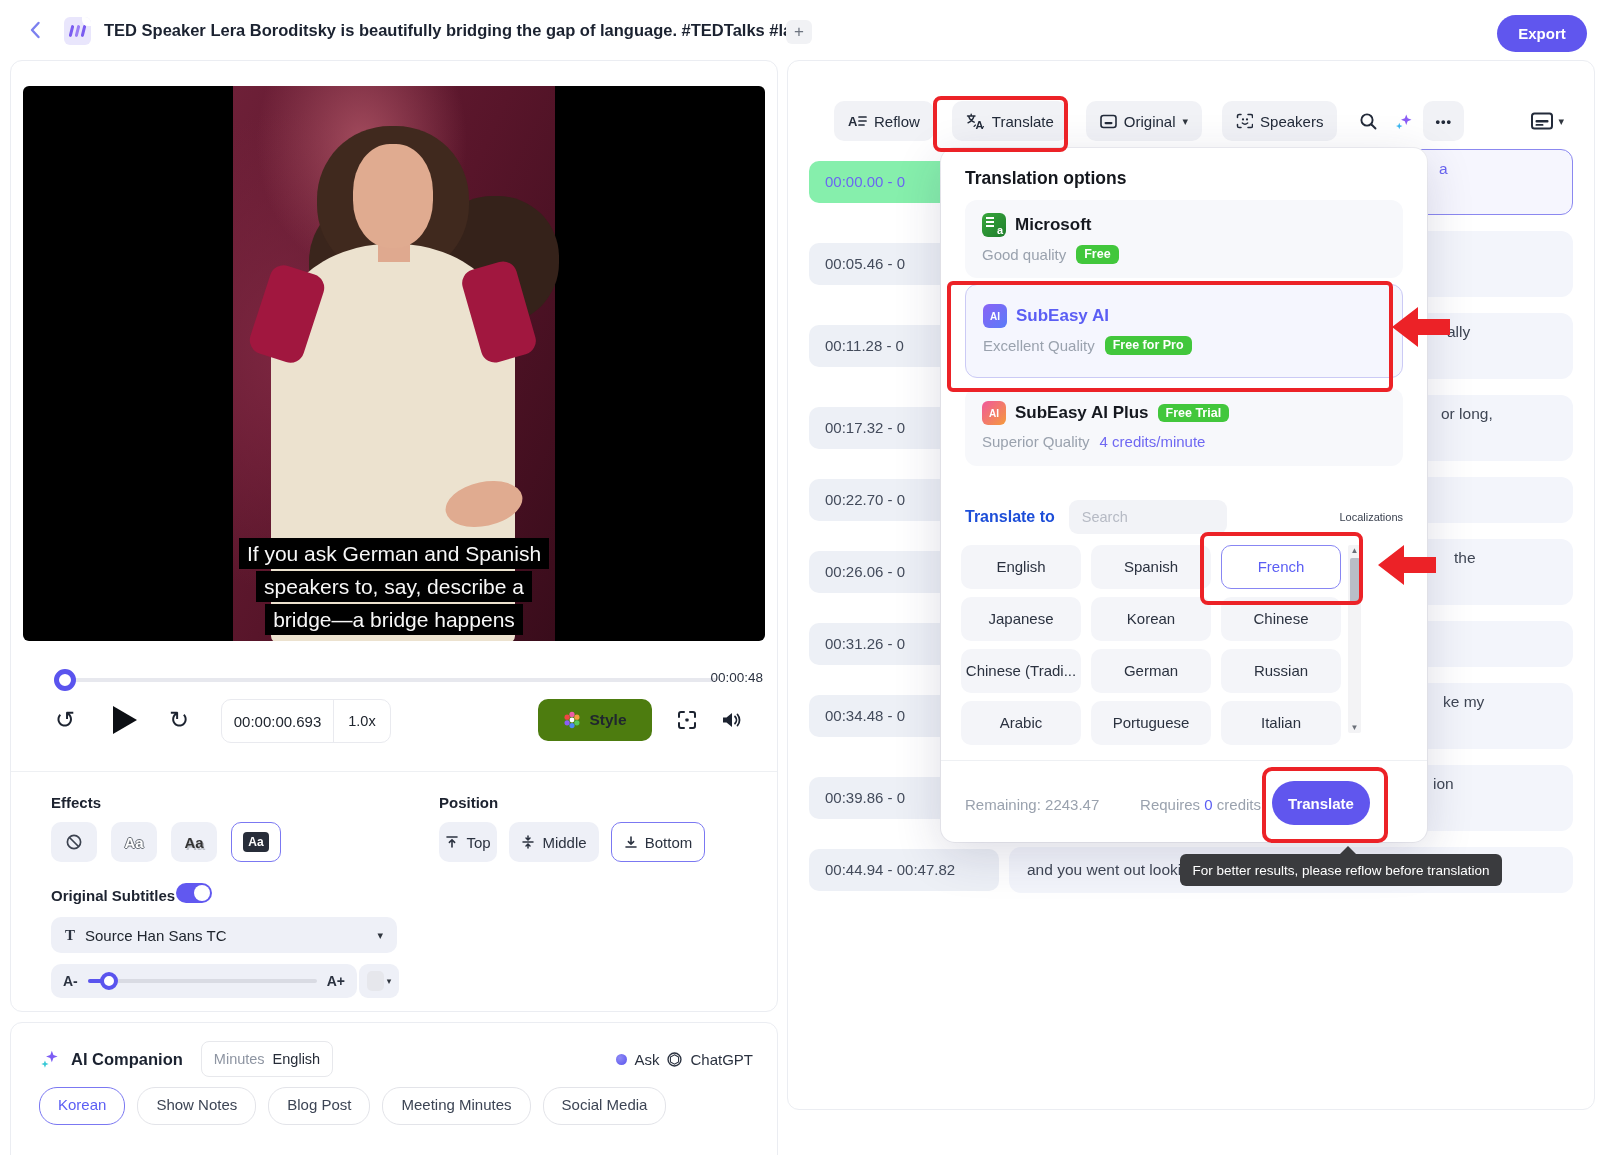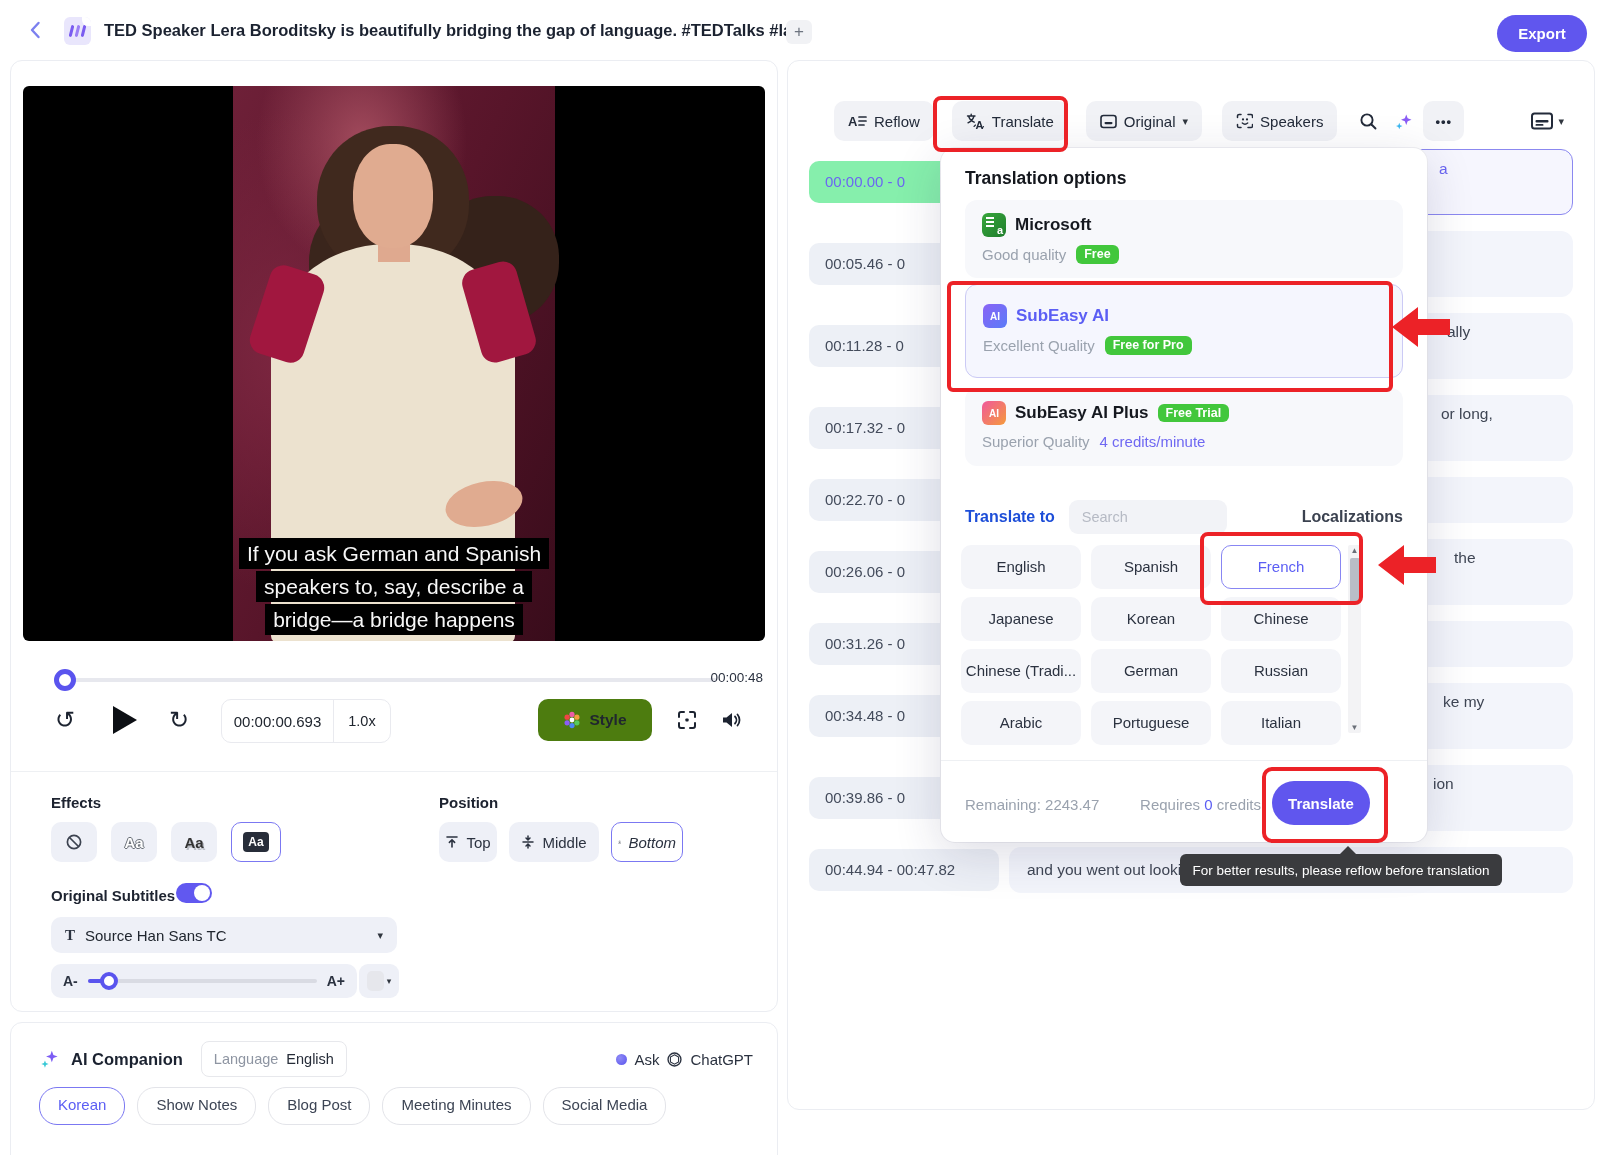--- a/index.html
+++ b/index.html
@@ -67,21 +67,21 @@
   .pos-label{left:428px;top:22px;}
   .fx-btn{position:absolute;top:50px;height:40px;background:#eef0f7;border:none;border-radius:10px;cursor:pointer;display:flex;align-items:center;justify-content:center;color:#3c4350;font-family:"Liberation Sans",sans-serif;}
   .fx1{left:40px;width:46px;}
   .fx2{left:100px;width:46px;font-size:15px;color:#fff;text-shadow:-1px 0 #6a7078,1px 0 #6a7078,0 -1px #6a7078,0 1px #6a7078;font-weight:bold;}
   .fx3{left:160px;width:46px;font-size:15px;color:#333;text-shadow:1.5px 1.5px 0 #b9bcc4;font-weight:bold;}
   .fx4{left:220px;width:50px;background:#fff;border:1.5px solid #7b78f2;}
   .fx4 b{background:#272d39;color:#fff;border-radius:4px;font-size:12px;padding:3px 5px;font-weight:bold;}
   .pos-btn{position:absolute;top:50px;height:40px;background:#eef0f7;border:none;border-radius:10px;cursor:pointer;display:flex;align-items:center;justify-content:center;gap:7px;font-size:15px;color:#2b3240;font-family:"Liberation Sans",sans-serif;}
   .pos-top{left:428px;width:58px;}
   .pos-mid{left:498px;width:90px;}
-  .pos-bot{left:600px;width:72px;background:#fff;border:1.5px solid #7b78f2;font-style:italic;}
+  .pos-bot{left:600px;width:94px;background:#fff;border:1.5px solid #7b78f2;}
   .orig-label{left:40px;top:115px;}
   .toggle{position:absolute;left:165px;top:111px;width:36px;height:20px;background:#6158f0;border-radius:10px;border:none;cursor:pointer;}
   .toggle i{position:absolute;right:2px;top:2px;width:16px;height:16px;background:#fff;border-radius:50%;}
   .font-box{position:absolute;left:40px;top:145px;width:346px;height:36px;background:#eef0f7;border:none;border-radius:10px;display:flex;align-items:center;padding:0 14px;box-sizing:border-box;gap:10px;cursor:pointer;font-family:"Liberation Sans",sans-serif;}
   .font-box .tg{font-size:15px;font-weight:bold;color:#2b3240;font-family:"Liberation Serif",serif;}
   .font-box .fname{font-size:15px;color:#20262f;flex:1;text-align:left;}
   .caret{font-size:11px;color:#30363f;}
   .size-box{position:absolute;left:40px;top:192px;width:306px;height:34px;background:#eef0f7;border-radius:10px;display:flex;align-items:center;padding:0 12px;box-sizing:border-box;gap:10px;}
   .size-lab{font-size:14px;color:#2b3240;font-weight:bold;}
   .size-track{position:relative;flex:1;height:4px;background:#d9dbe3;border-radius:2px;}
@@ -137,21 +137,21 @@
   .icon-sq{width:24px;height:24px;border-radius:6px;display:flex;align-items:center;justify-content:center;color:#fff;font-size:10px;font-weight:bold;flex:none;}
   .ms-ico{background:linear-gradient(135deg,#38a63c,#1f7e2c);position:relative;}
   .ms-ico i{position:absolute;left:4px;top:4px;width:8px;height:2px;background:#fff;box-shadow:0 4px 0 #fff,0 8px 0 #fff;}
   .ms-ico b{position:absolute;right:3px;bottom:1px;font-size:11px;}
   .se-ico{background:linear-gradient(135deg,#8a63f6,#5a7cf8);}
   .plus-ico{background:linear-gradient(135deg,#f0589b,#f59b3c);}
   .tr-to{position:absolute;left:24px;top:352px;width:438px;height:34px;display:flex;align-items:center;}
   .tr-to-label{font-size:16px;font-weight:bold;color:#1d4ed8;}
   .search-inp{margin-left:14px;width:132px;height:34px;background:#f2f3f7;border:none;border-radius:9px;padding:0 13px;font-size:14.5px;color:#2b3240;font-family:"Liberation Sans",sans-serif;outline:none;}
   .search-inp::placeholder{color:#b6bac4;}
-  .localiz{margin-left:auto;font-size:16px;color:#3b4250;cursor:pointer;font-weight:bold;}
+  .localiz{margin-left:auto;font-size:11px;color:#3b4250;cursor:pointer;}
   .lang-grid{position:absolute;left:20px;top:397px;width:380px;display:grid;grid-template-columns:repeat(3,120px);gap:8px 10px;}
   .lang{height:44px;line-height:44px;text-align:center;background:#f4f5f9;border-radius:10px;font-size:15px;color:#2b3240;cursor:pointer;box-sizing:border-box;}
   .lang.active{background:#fff;border:1.5px solid #8886f3;color:#5b5ef4;line-height:41px;}
   .scrollbar{position:absolute;left:407px;top:397px;width:13px;height:188px;background:#f3f3f5;border-radius:2px;}
   .scrollbar .sb-up,.scrollbar .sb-dn{position:absolute;left:0;width:13px;text-align:center;font-size:8px;color:#6a6f78;}
   .sb-up{top:1px;} .sb-dn{bottom:1px;}
   .sb-thumb{position:absolute;left:1.5px;top:13px;width:10px;height:46px;background:#b9bdc7;border-radius:2px;}
   .pp-divider{position:absolute;left:0;top:612px;width:486px;height:1px;background:#eef0f3;}
   .remaining{position:absolute;left:24px;top:648px;font-size:15px;color:#9aa2ae;}
   .requires{position:absolute;right:166px;top:648px;font-size:15px;color:#9aa2ae;}
@@ -314,21 +314,21 @@
 </div>
 
 <div class="card card-ai">
   <div class="ai-head">
     <svg width="22" height="22" viewBox="0 0 24 24">
       <path d="M14 3 l1.7 4.6 4.6 1.7 -4.6 1.7 L14 15.6 12.3 11 7.7 9.3 12.3 7.6 Z" fill="#7c5cf4"></path>
       <path d="M6.5 13.5 l1.1 2.9 2.9 1.1 -2.9 1.1 -1.1 2.9 -1.1-2.9 -2.9-1.1 2.9-1.1 Z" fill="#38c9d6"></path>
     </svg>
     <span class="ai-title">AI Companion</span>
     <span class="lang-box">
-      <span class="llab">Language</span>
+      <span class="llab">Minutes</span>
       <span class="lval">English</span>
     </span>
     <span class="ask-wrap">
       <i class="ask-dot"></i>
       <span>Ask</span>
       <svg width="17" height="17" viewBox="0 0 20 20">
         <circle cx="10" cy="10" r="7.6" fill="none" stroke="#2b3240" stroke-width="1.6"></circle>
         <path d="M10 4.5 L14.8 7.2 V12.8 L10 15.5 L5.2 12.8 V7.2 Z" fill="none" stroke="#2b3240" stroke-width="1.3"></path>
       </svg>
       <span>ChatGPT</span>

